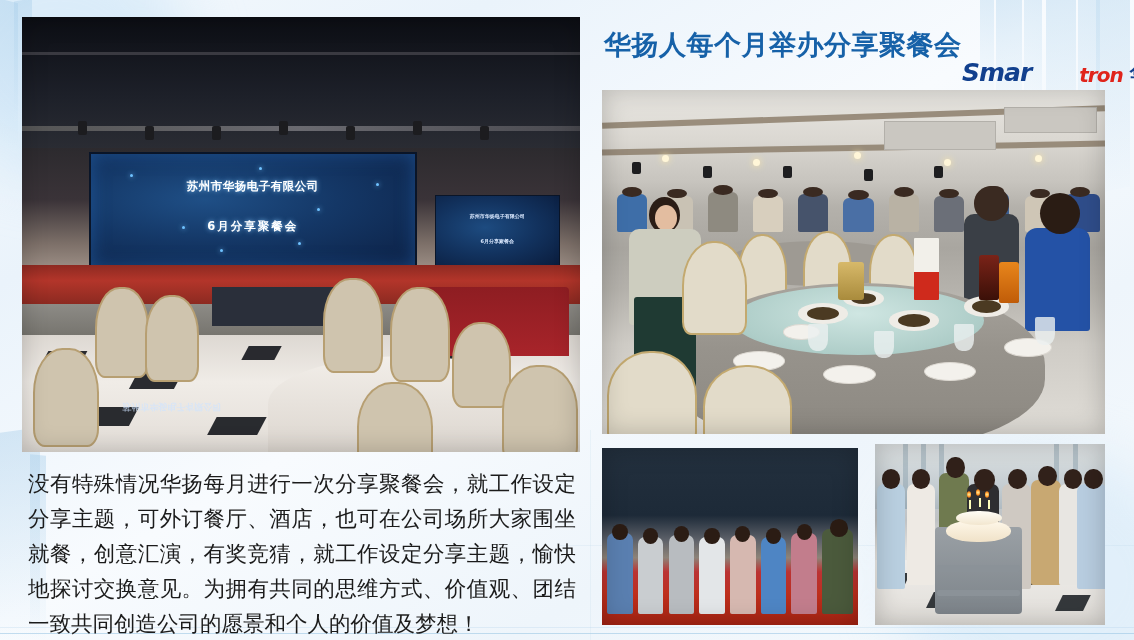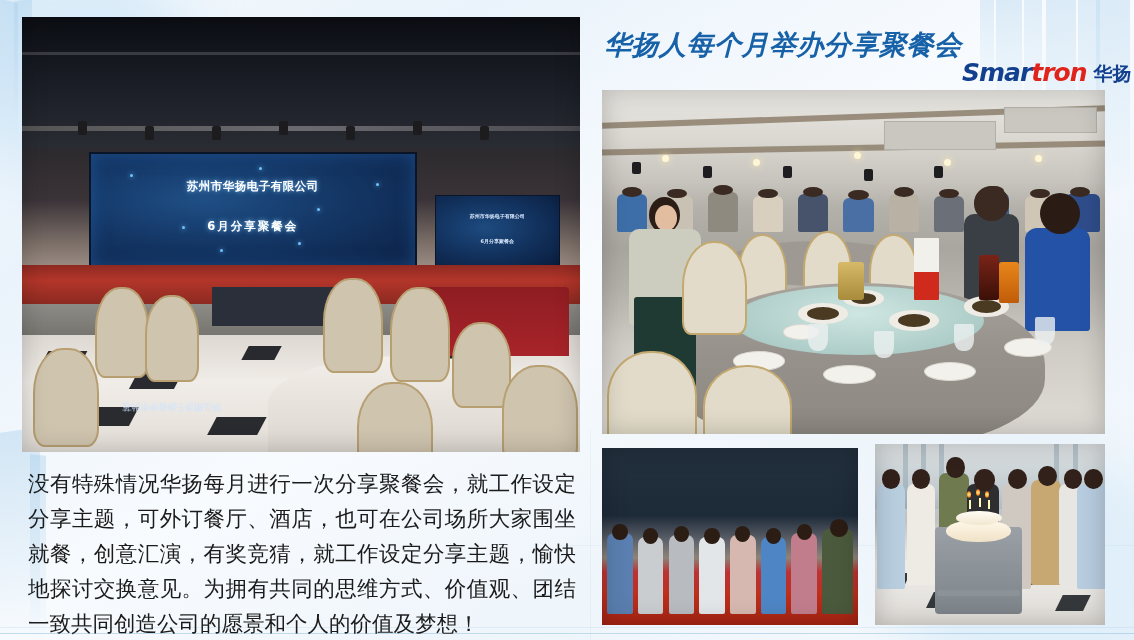--- a/index.html
+++ b/index.html
@@ -20,28 +20,27 @@
   .bg-soft{position:absolute;border-radius:50%;filter:blur(28px);}
   .hline{position:absolute;height:1px;background:rgba(160,200,228,.45);}
   .vline{position:absolute;width:1px;background:rgba(170,205,230,.4);}
 
   
   .title{
     position:absolute;left:604px;top:27px;
     font-size:27px;font-weight:bold;letter-spacing:.5px;
     color:#1661a8;white-space:nowrap;
     font-family:"DejaVu Sans","Liberation Sans",sans-serif;
-    font-style:italic;
   }
   .logo{
     position:absolute;left:962px;top:58px;
     display:flex;align-items:flex-end;white-space:nowrap;
   }
   .logo .smar{font-size:25px;font-weight:bold;color:#12408e;font-style:italic;letter-spacing:-1px;font-family:"DejaVu Sans","Liberation Sans",sans-serif;}
-  .logo .tron{font-size:25px;font-weight:bold;color:#e0241b;font-style:italic;letter-spacing:-1px;font-family:"DejaVu Sans","Liberation Sans",sans-serif;}
+  .logo .tron{font-size:20px;font-weight:bold;color:#e0241b;font-style:italic;letter-spacing:-1px;font-family:"DejaVu Sans","Liberation Sans",sans-serif;margin-left:48px;}
   .logo .cn{font-size:19px;font-weight:bold;color:#12408e;margin-left:7px;font-family:"DejaVu Sans","Liberation Sans",sans-serif;}
 
   
   .photo{position:absolute;overflow:hidden;background:#222;}
   #photo-hall{left:22px;top:17px;width:558px;height:435px;}
   #photo-banquet{left:602px;top:90px;width:503px;height:344px;}
   #photo-icebreaker{left:602px;top:448px;width:256px;height:177px;}
   #photo-cake{left:875px;top:444px;width:230px;height:181px;}
 
   .cap-text{

